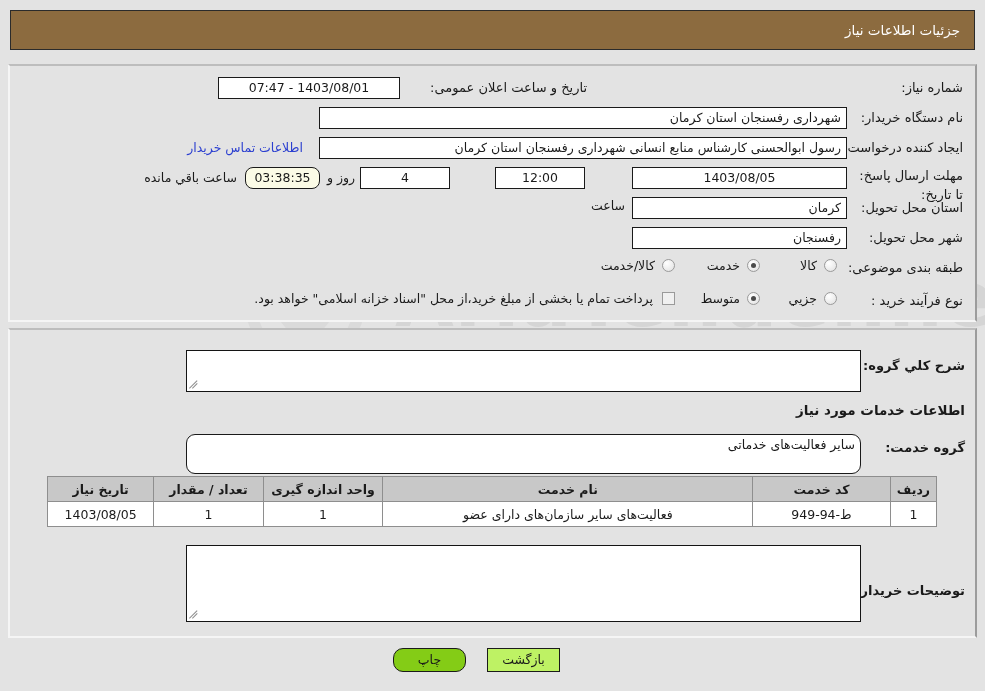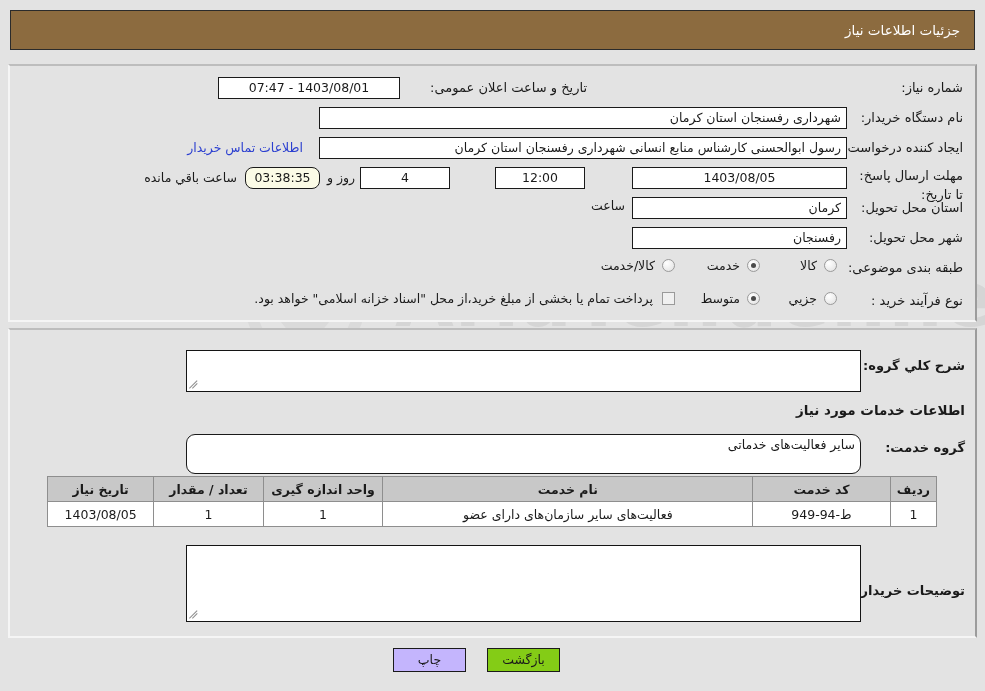--- a/index.html
+++ b/index.html
@@ -172,22 +172,22 @@
     height: 24px;
     border: 1px solid #1a1a1a;
     font-size: 12.5px;
     color: #1a1a1a;
     text-align: center;
     line-height: 22px;
     cursor: pointer;
     font-family: inherit;
     padding: 0;
   }
-  .btn.print  { background: #c4b5fd; }
-  .btn.back   { background: #84cc16; }
+  .btn.print  { background: #84cc16; border-radius: 10px; }
+  .btn.back   { background: #bef264; }
 </style>
 </head>
 <body>
 
 <div class="page">
 
   <svg class="watermark" viewBox="0 0 985 691" xmlns="http://www.w3.org/2000/svg">
     <g opacity="0.20">
       <path d="M250 235 L250 300 Q250 345 305 372 Q360 345 360 300 L360 235 Z" fill="none" stroke="#b9b9b9" stroke-width="11"></path>
       <path d="M274 258 L274 299 Q274 326 305 342 Q336 326 336 299 L336 258 Z" fill="#b9b9b9"></path>

